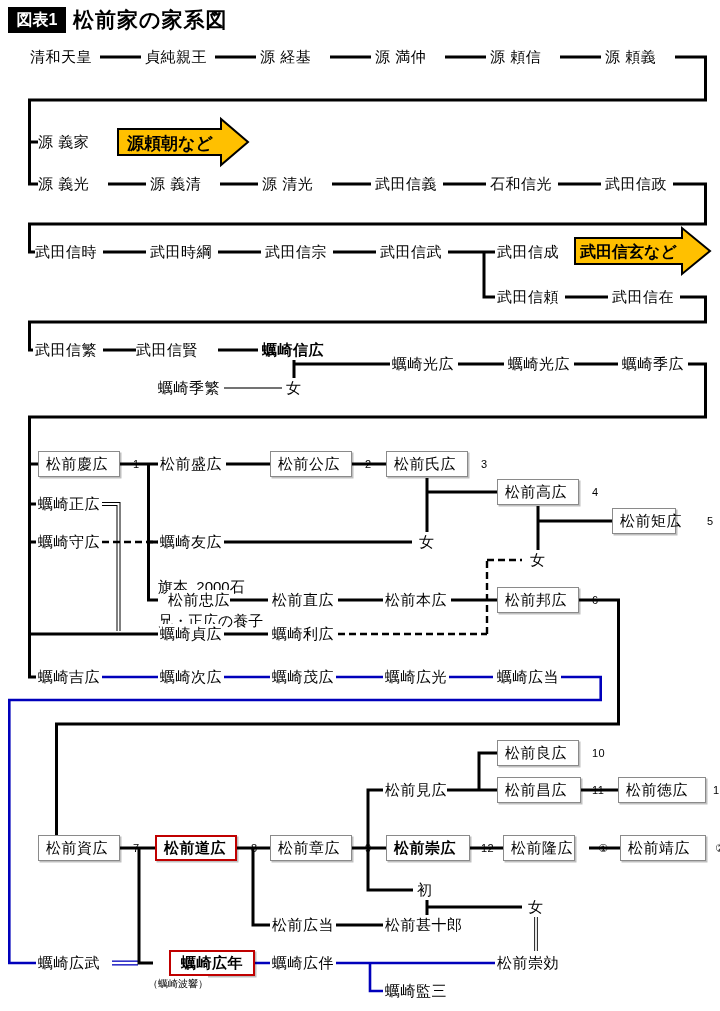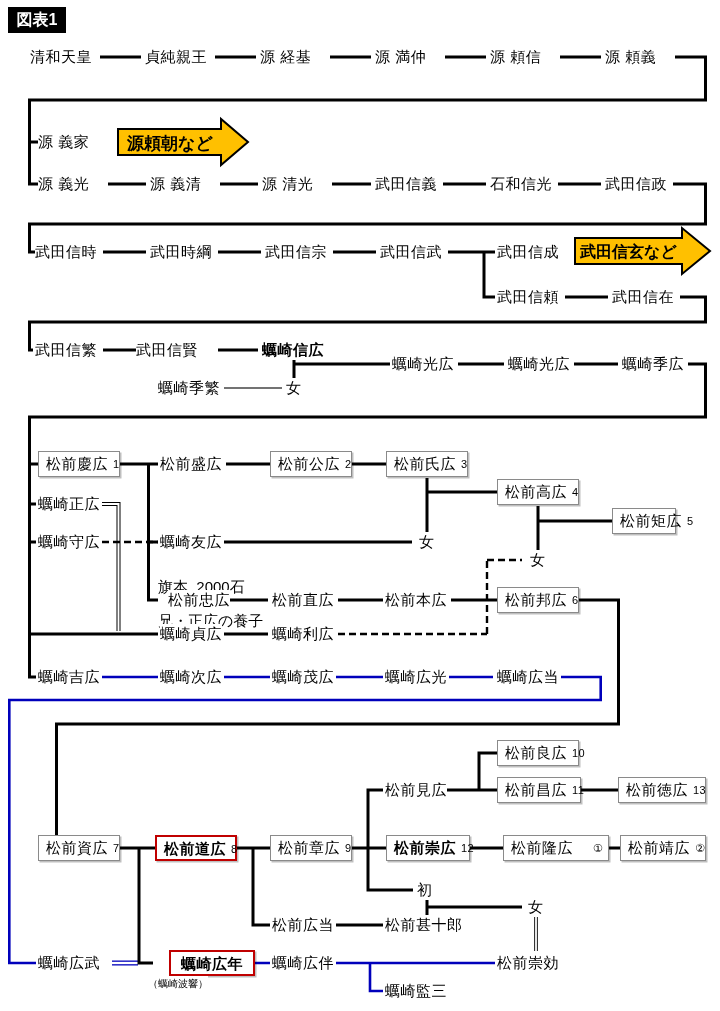--- a/index.html
+++ b/index.html
@@ -16,23 +16,23 @@
   .ln-gray{stroke:#444;fill:none;}
   .ln-white{stroke:#ffffff;fill:none;}
   .arrow-poly{fill:var(--arrow);stroke:var(--line);stroke-width:2;}
   .titlebar{position:absolute;left:8px;top:6px;height:28px;display:flex;align-items:center;z-index:4;}
   .tag{display:inline-flex;align-items:center;justify-content:center;background:#000;color:#fff;
        font-weight:bold;font-size:16px;width:58px;height:26px;}
   .ttl{font-weight:bold;font-size:21px;margin-left:7px;letter-spacing:1px;}
   .node{position:absolute;font-size:15px;line-height:20px;height:20px;background:#fff;
         white-space:pre;z-index:2;letter-spacing:0.5px;}
   .node.bold{font-weight:bold;}
-  .node.box{display:flex;align-items:flex-start;height:26px;box-sizing:border-box;
+  .node.box{display:flex;align-items:center;height:26px;box-sizing:border-box;
         border:1px solid var(--boxborder);box-shadow:1.5px 1.5px 0 rgba(0,0,0,0.25);
-        padding:0 5px 0 7px;line-height:24px;}
+        padding:0 5px 0 7px;line-height:24px;gap:20px;}
   .node.box .num{margin-left:auto;font-size:11px;padding-left:5px;font-weight:normal;}
   .node.box.center{justify-content:center;padding:0 2px;}
   .node.box.red{border:2px solid var(--red);}
   .node.ann{font-size:15px;line-height:13px;height:13px;letter-spacing:0;}
   .node.sub{font-size:10px;line-height:16px;height:16px;letter-spacing:0;}
   .arrow-label{position:absolute;z-index:3;font-weight:bold;white-space:pre;}
   .a1{left:127px;top:132px;font-size:17px;}
   .a2{left:580px;top:242px;font-size:16px;}
 </style>
 </head>
@@ -86,20 +86,21 @@
       M102 542H158 M338 634H487 M487 634V560 M487 560H522"></path>
 
     <path class="ln-gray" stroke-width="1.5" d="M224 388H282"></path>
 
     <polygon class="arrow-poly" points="118,129 221,129 221,119 248,142 221,165 221,155 118,155"></polygon>
     <polygon class="arrow-poly" points="575,238 682,238 682,228 710,251 682,274 682,264 575,264"></polygon>
   </svg>
 
   <div class="titlebar">
     <span class="tag">図表1</span>
+    <span class="ttl">松前家の家系図</span>
   </div>
 
   <div class="arrow-label a1">源頼朝など</div>
   <div class="arrow-label a2">武田信玄など</div>
 
   <div id="diagram">
       <div class="node" style="left: 30px; top: 47px;"><span>清和天皇</span></div>
       <div class="node" style="left: 145px; top: 47px;"><span>貞純親王</span></div>
       <div class="node" style="left: 260px; top: 47px;"><span>源 経基</span></div>
       <div class="node" style="left: 375px; top: 47px;"><span>源 満仲</span></div>
@@ -152,21 +153,21 @@
       <div class="node" style="left: 385px; top: 667px;"><span>蠣崎広光</span></div>
       <div class="node" style="left: 497px; top: 667px;"><span>蠣崎広当</span></div>
       <div class="node box" style="left: 497px; top: 740px; width: 82px;"><span>松前良広</span><span class="num">10</span></div>
       <div class="node" style="left: 385px; top: 780px;"><span>松前見広</span></div>
       <div class="node box" style="left: 497px; top: 777px; width: 84px;"><span>松前昌広</span><span class="num">11</span></div>
       <div class="node box" style="left: 618px; top: 777px; width: 88px;"><span>松前徳広</span><span class="num">13</span></div>
       <div class="node box" style="left: 38px; top: 835px; width: 82px;"><span>松前資広</span><span class="num">7</span></div>
       <div class="node box red bold" style="left: 155px; top: 835px; width: 82px;"><span>松前道広</span><span class="num">8</span></div>
       <div class="node box" style="left: 270px; top: 835px; width: 82px;"><span>松前章広</span><span class="num">9</span></div>
       <div class="node box bold" style="left: 386px; top: 835px; width: 84px;"><span>松前崇広</span><span class="num">12</span></div>
-      <div class="node box" style="left: 503px; top: 835px; width: 106px;"><span>松前隆広</span><span class="num">①</span></div>
+      <div class="node box" style="left: 503px; top: 835px; width: 72px;"><span>松前隆広</span><span class="num">①</span></div>
       <div class="node box" style="left: 620px; top: 835px; width: 86px;"><span>松前靖広</span><span class="num">②</span></div>
       <div class="node" style="left: 417px; top: 880px;"><span>初</span></div>
       <div class="node" style="left: 528px; top: 897px;"><span>女</span></div>
       <div class="node" style="left: 272px; top: 915px;"><span>松前広当</span></div>
       <div class="node" style="left: 385px; top: 915px;"><span>松前甚十郎</span></div>
       <div class="node" style="left: 38px; top: 953px;"><span>蠣崎広武</span></div>
       <div class="node box red center" style="left: 169px; top: 950px; width: 86px; font-weight: bold;"><span>蠣崎広年</span></div>
       <div class="node" style="left: 272px; top: 953px;"><span>蠣崎広伴</span></div>
       <div class="node" style="left: 497px; top: 953px;"><span>松前崇効</span></div>
       <div class="node sub" style="left: 148px; top: 976px;"><span>（蠣崎波響）</span></div>

